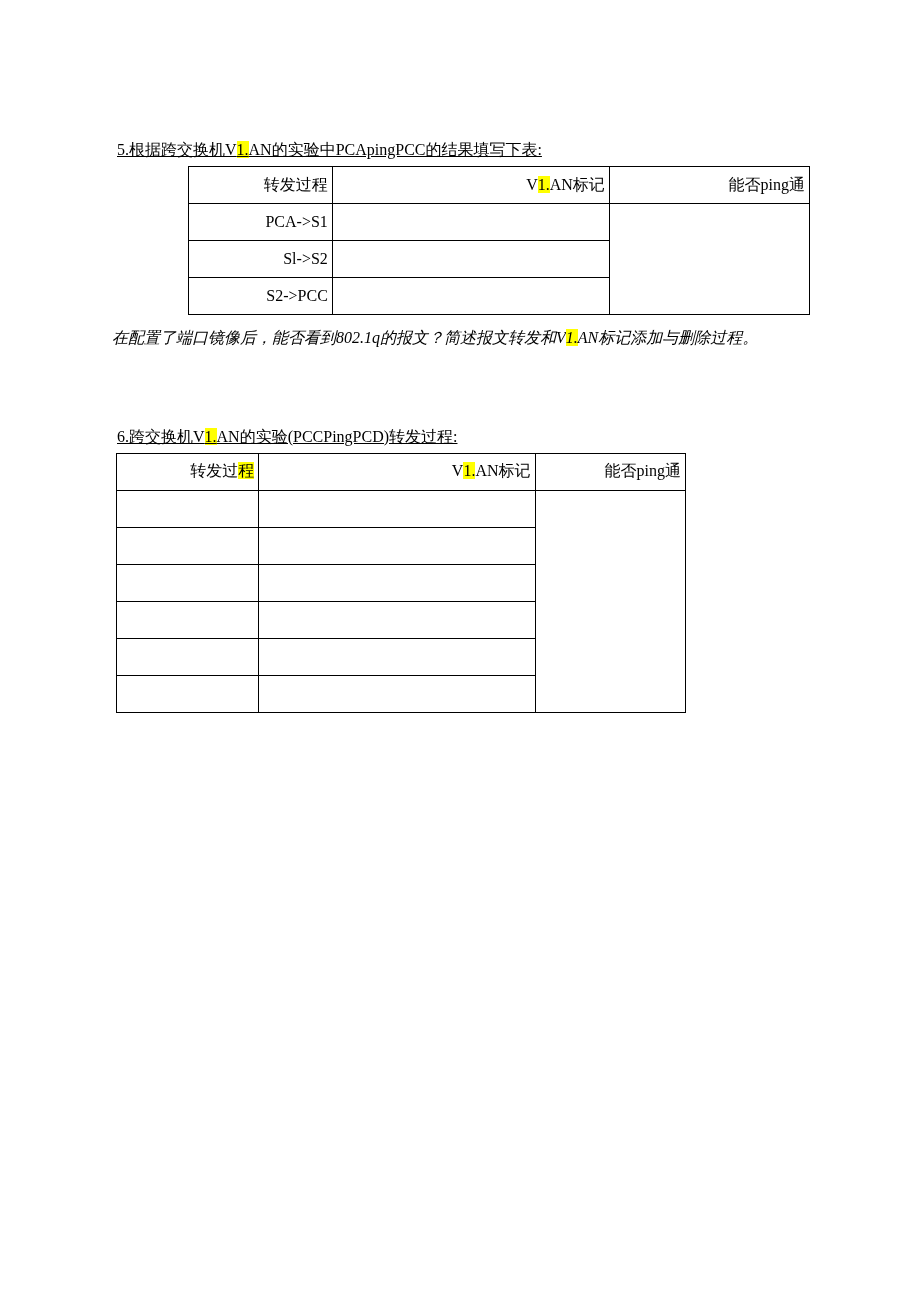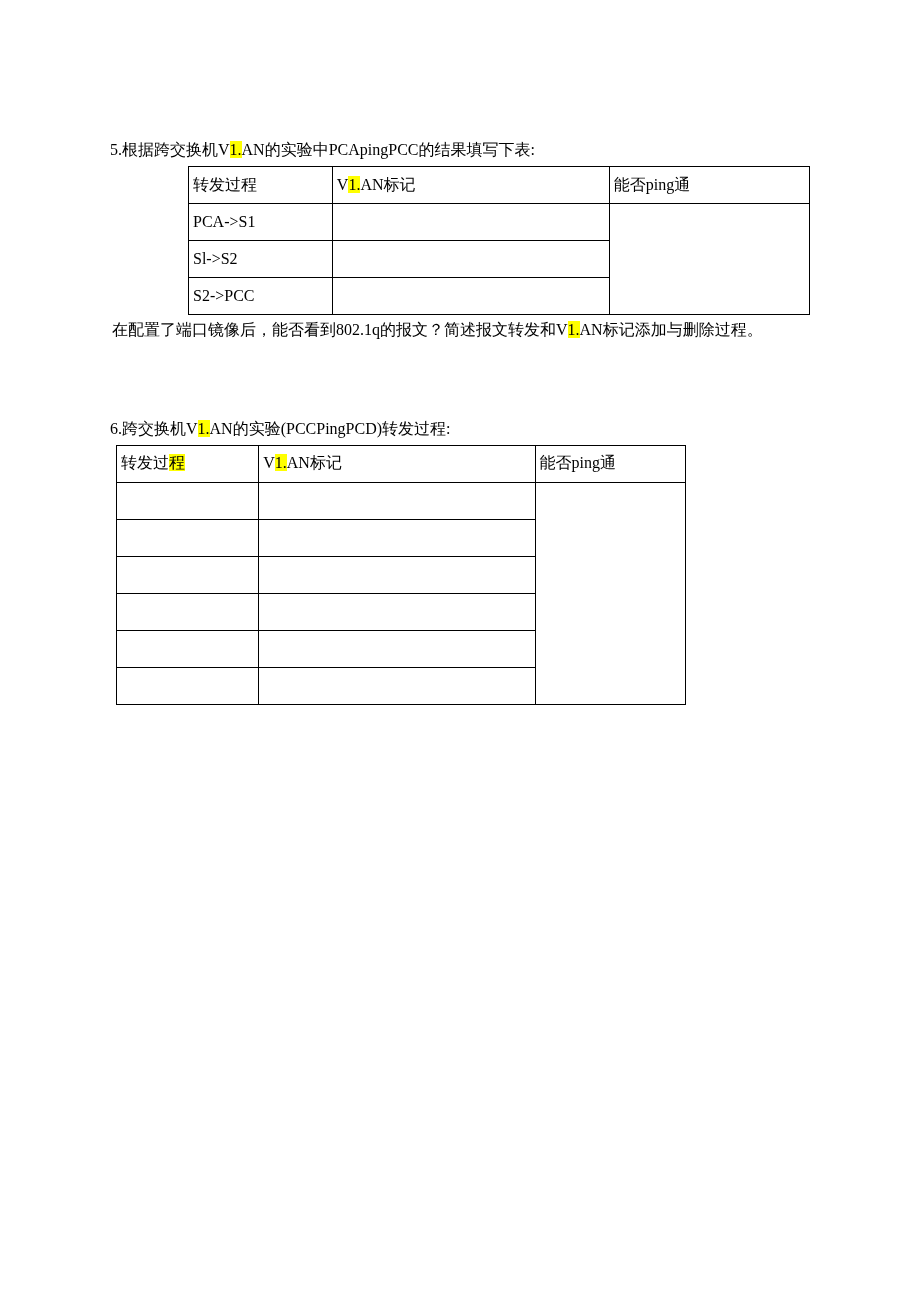--- a/index.html
+++ b/index.html
@@ -10,55 +10,57 @@
       margin: 0;
       padding: 0;
       width: 920px;
       height: 1301px;
       box-sizing: border-box;
     }
     .page {
       padding: 138px 110px 0 110px;
     }
     .q-text {
-      margin: 0 0 4px 0;
+      margin: 0 0 4px 7px;
       line-height: 1.5;
+      text-decoration: underline;
     }
     .highlight {
       background-color: #ffff00;
     }
     table {
       border-collapse: collapse;
       margin: 0 0 2px 0;
     }
     table.t5 {
       margin-left: 78px;
       width: 622px;
     }
     table.t6 {
       margin-left: 6px;
       width: 570px;
     }
     td, th {
       border: 1px solid #000;
-      text-align: left;
+      text-align: right;
       vertical-align: middle;
       font-weight: normal;
       height: 36px;
       padding: 0 4px;
     }
     .t5 .col1 { width: 140px; }
     .t5 .col2 { width: 280px; }
     .t5 .col3 { width: 200px; }
     .t6 .col1 { width: 140px; }
     .t6 .col2 { width: 280px; }
     .t6 .col3 { width: 148px; }
     .after-table-text {
-      margin: 2px 0 0 2px;
+      margin: 10px 0 0 2px;
       line-height: 1.6;
+      font-style: italic;
     }
     .spacer-small { height: 74px; }
     .spacer-mid { height: 44px; }
   </style>
 </head>
 <body>
 
 <div class="page">
 
   <p class="q-text">

